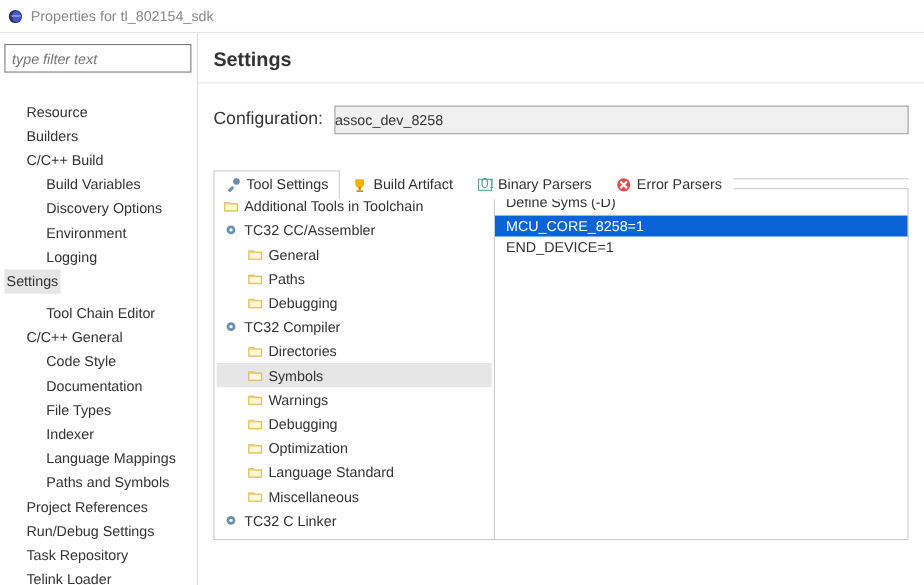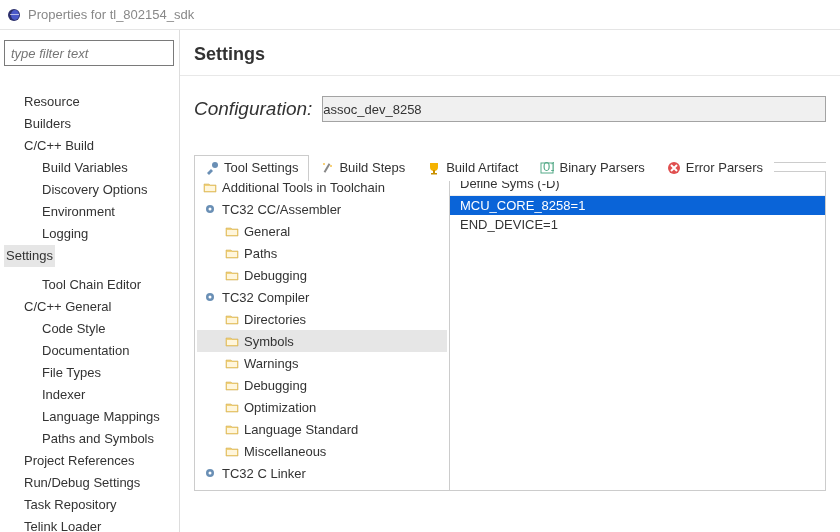--- a/index.html
+++ b/index.html
@@ -16,21 +16,21 @@
 .tree { margin-top: 25px; line-height: 22px; }
 .tree .n0 { padding-left: 20px; }
 .tree .n1 { padding-left: 38px; }
 .tree-item { white-space: nowrap; overflow: hidden; cursor: default; }
 .tree-item.sel { background: #e6e6e6; display:inline-block; padding: 0 2px;}
 
 .content { flex: 1; display: flex; flex-direction: column; }
 .heading { padding: 14px 10px 10px 14px; font-size: 18px; font-weight: 600; border-bottom: 1px solid #e8e8e8; }
 
 .configrow { margin: 20px 14px 14px 14px; display: flex; align-items: center; gap: 10px; }
-.configrow label { font-size: 19px; font-style: italic; }
+.configrow label { font-size: 16px; }
 .configrow .dropdown { flex:1; height: 26px; background: #f0f0f0; border: 1px solid #a3a3a3; padding: 2px 0; display:flex; align-items:center; }
 
 .tabs { display: flex; border-bottom: 1px solid #ccc; margin: 0 14px; }
 .tab { padding: 4px 10px 6px 10px; display:flex; align-items:center; gap:5px; border: 1px solid transparent; border-bottom:none; position:relative; top:19px; background:#fff; cursor:default;}
 .tab.active { border-color:#ccc; background:#fff; }
 .tab .ti { width:14px; height:14px; display:inline-flex; align-items:flex-start; justify-content:center;}
 
 .body2 { display:flex; margin: 8px 14px 0 14px; border:1px solid #ccc; height: 320px;}
 .tool-tree { width: 255px; border-right:1px solid #ccc; padding:4px 2px; overflow:hidden;}
 .tool-tree .row { display:flex; align-items:center; gap:5px; height:22px; white-space:nowrap; cursor:default;}
@@ -83,30 +83,20 @@
             <svg width="14" height="14" viewBox="0 0 14 14">
               <path d="M2 12 L6 8 L8 10 L4 14 Z" fill="#6a8fb5"></path>
               <circle cx="10" cy="4" r="3" fill="#6a8fb5"></circle>
             </svg>
           </span>
           <span>Tool Settings</span>
         </div>
         <div class="tab">
           <span class="ti">
             <svg width="14" height="14" viewBox="0 0 14 14">
-              <rect x="6" y="2" width="2" height="10" fill="#888" transform="rotate(30 7 7)"></rect>
-              <circle cx="4" cy="3" r="1" fill="#f5c14b"></circle>
-              <circle cx="11" cy="5" r="1" fill="#f5c14b"></circle>
-            </svg>
-          </span>
-          <span>Build Steps</span>
-        </div>
-        <div class="tab">
-          <span class="ti">
-            <svg width="14" height="14" viewBox="0 0 14 14">
               <path d="M3 2 h8 v4 a4 4 0 0 1 -8 0 z" fill="#f5b301"></path>
               <rect x="6" y="9" width="2" height="3" fill="#c88f00"></rect>
               <rect x="4" y="12" width="6" height="1.5" fill="#c88f00"></rect>
             </svg>
           </span>
           <span>Build Artifact</span>
         </div>
         <div class="tab">
           <span class="ti">
             <svg width="14" height="14" viewBox="0 0 14 14">

